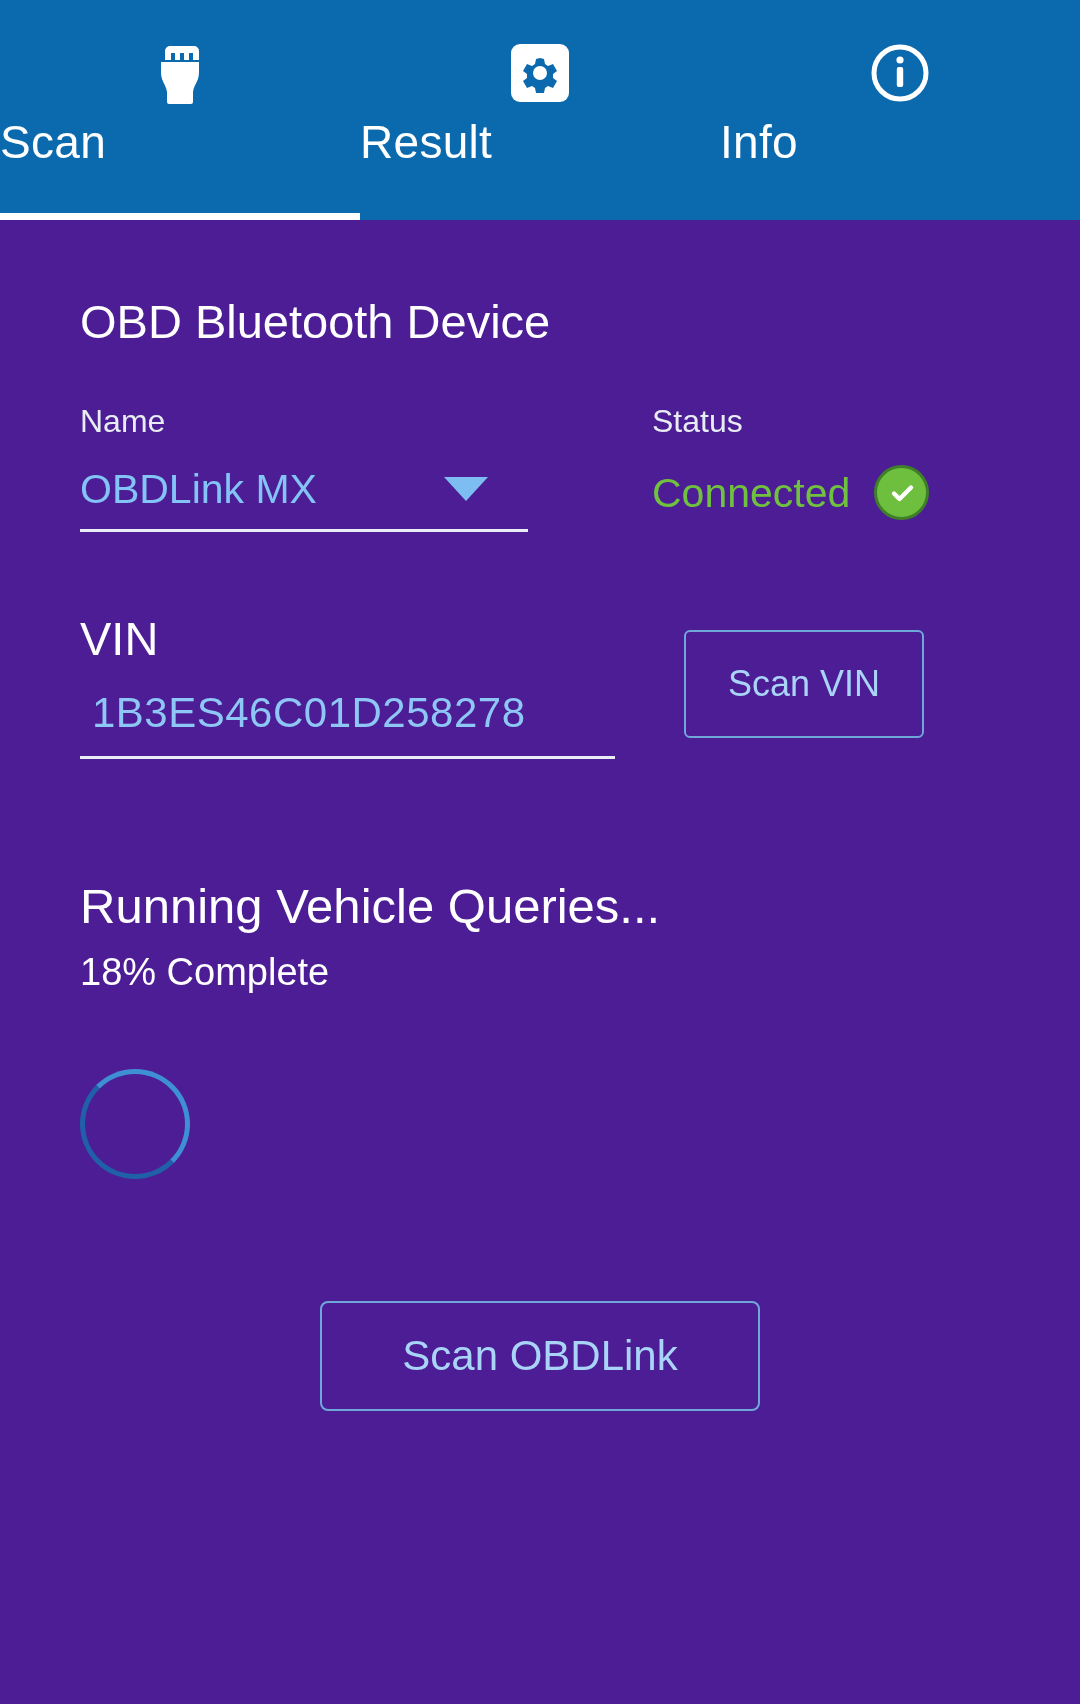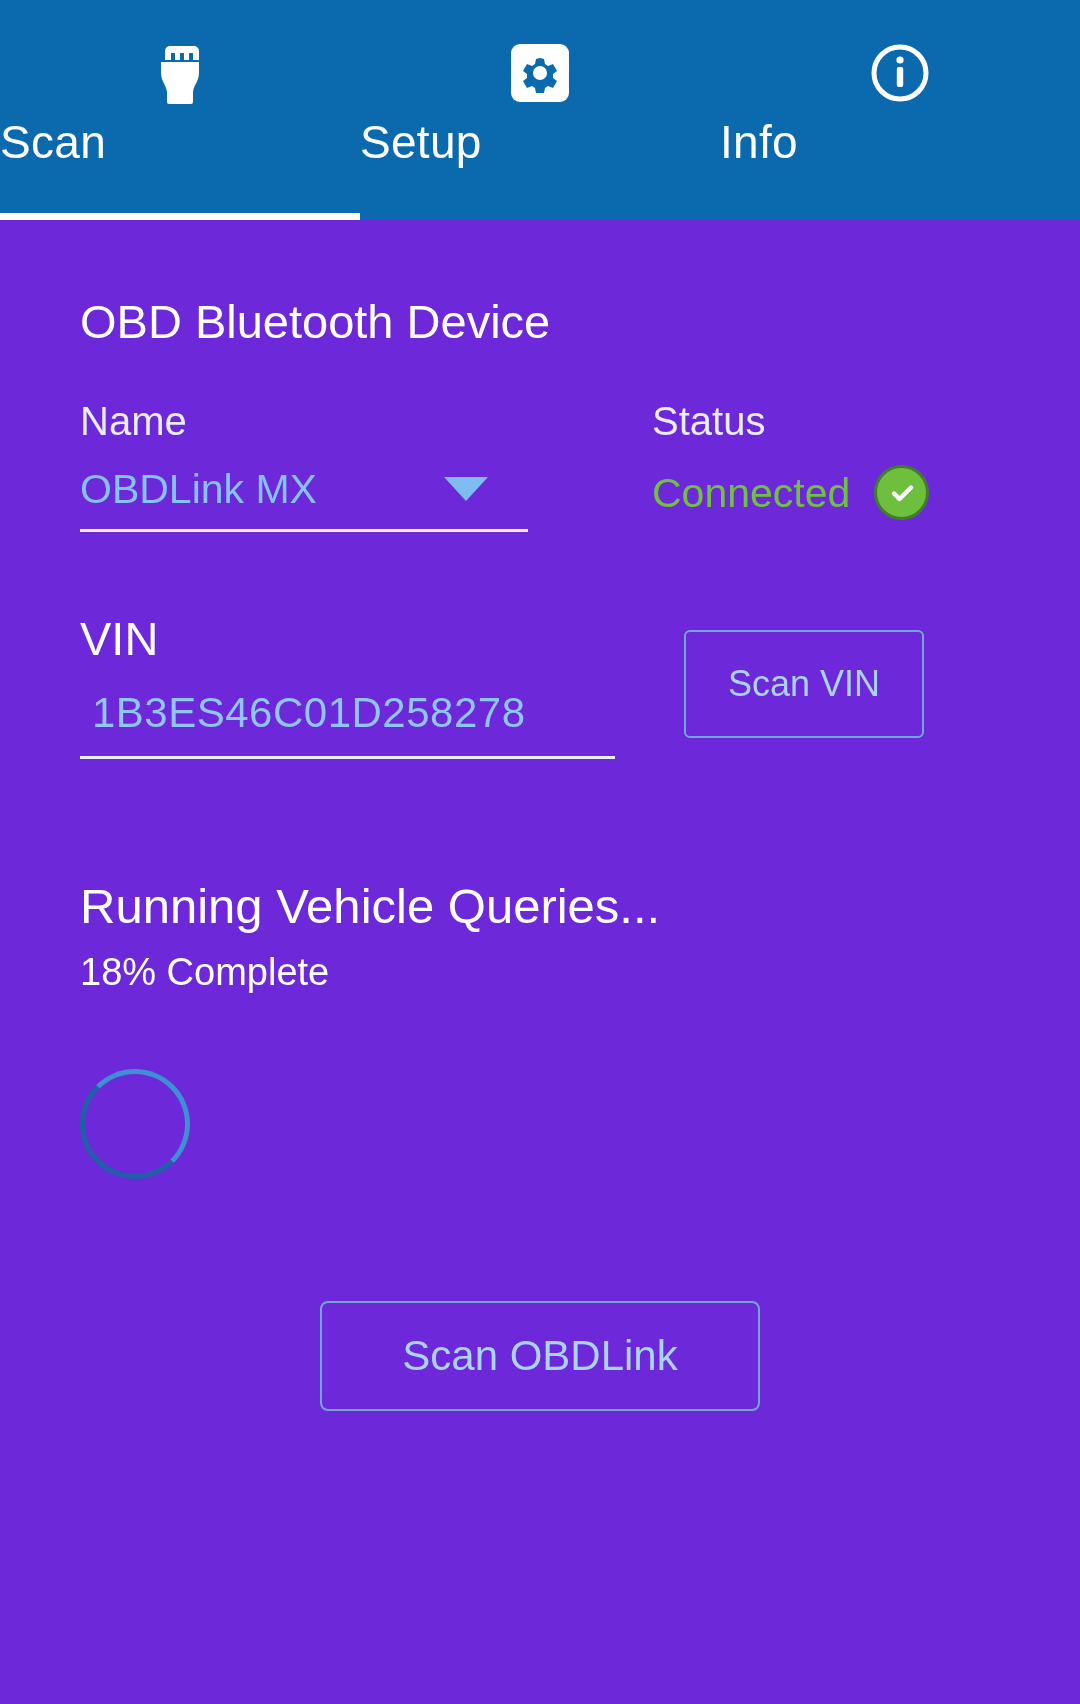--- a/index.html
+++ b/index.html
@@ -43,21 +43,21 @@
     position:absolute;
     left:0; bottom:0;
     width:100%; height:7px;
     background:#ffffff;
   }
 
   
   .main{
     width:1080px;
     height:1484px;
-    background:#6d28d9;
+    background:#4c1d95;
     padding:0 80px;
     position:relative;
   }
 
   .section-title{
     color:#ffffff;
     font-size:47px;
     line-height:54px;
     font-weight:400;
     padding-top:75px;
@@ -66,21 +66,21 @@
   .row{
     display:flex;
     align-items:flex-start;
   }
 
   .col-name{ width:562px; padding-top:50px; }
   .col-status{ flex:1; padding-top:50px; padding-left:10px; }
 
   .field-label{
     color:#e8ecf3;
-    font-size:40px;
+    font-size:32px;
     line-height:44px;
     font-weight:400;
   }
 
   .select-wrap{
     margin-top:22px;
     width:448px;
     border-bottom:3px solid #e9edf4;
     display:flex;
     align-items:center;
@@ -214,21 +214,21 @@
 
 
   <div class="tab inactive">
     <div class="tab-icon">
       <svg width="58" height="58" viewBox="0 0 58 58">
         <rect x="0" y="0" width="58" height="58" rx="9" fill="#ffffff"></rect>
         <path d="M29 14 l4 1 1 5 3 2 5 -2 4 7 -4 3 0 4 4 3 -4 7 -5 -2 -3 2 -1 5 -8 0 -1 -5 -3 -2 -5 2 -4 -7 4 -3 0 -4 -4 -3 4 -7 5 2 3 -2 1 -5 z" fill="#0b6aae"></path>
         <circle cx="29" cy="29" r="7" fill="#ffffff"></circle>
       </svg>
     </div>
-    <div class="tab-label">Setup</div>
+    <div class="tab-label">Result</div>
 
   </div>
 
   <div class="tab inactive">
     <div class="tab-icon">
       <svg width="60" height="60" viewBox="0 0 60 60">
         <circle cx="30" cy="30" r="26" fill="none" stroke="#ffffff" stroke-width="5"></circle>
         <circle cx="30" cy="17" r="3.6" fill="#ffffff"></circle>
         <rect x="26.8" y="24" width="6.4" height="20" rx="2" fill="#ffffff"></rect>
       </svg>

